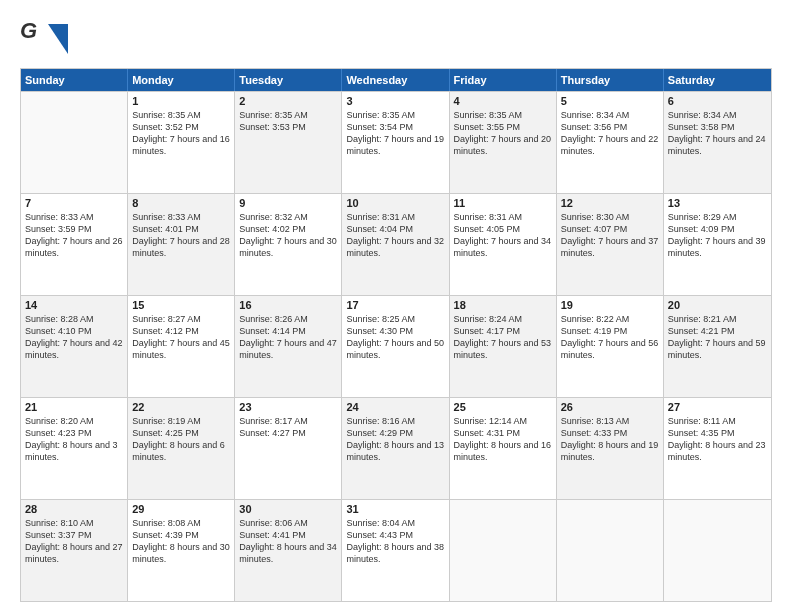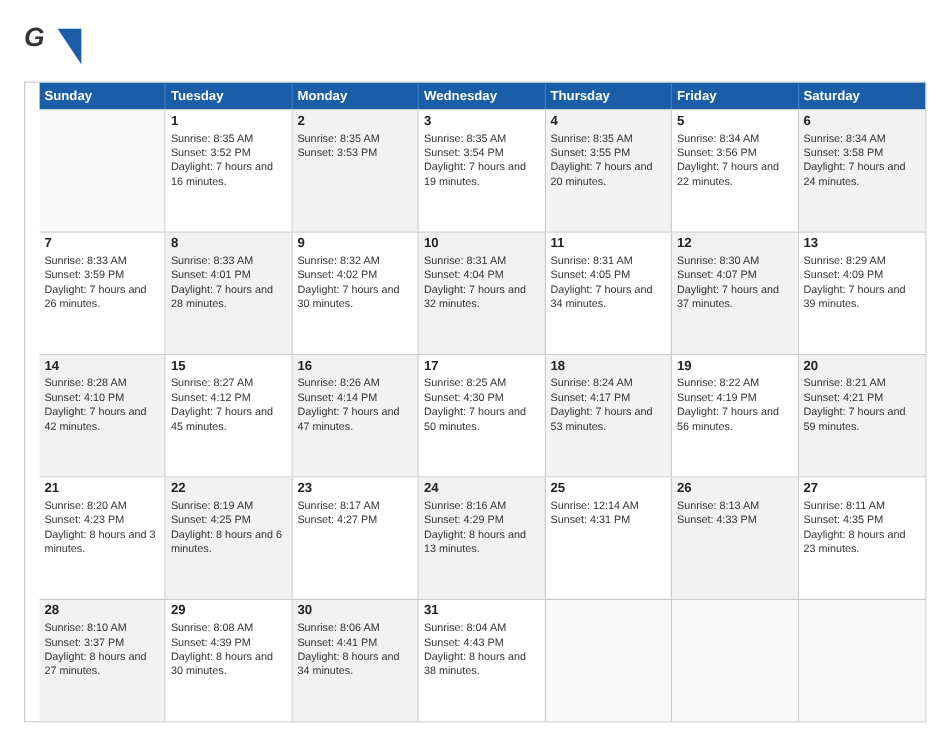--- a/index.html
+++ b/index.html
@@ -52,21 +52,20 @@
     .title-block h2 {
       font-size: 14px;
       font-weight: normal;
       color: #444;
     }
     .calendar {
       flex: 1;
       display: flex;
       flex-direction: column;
       border: 1px solid #ccc;
-      padding-left: 12px;
     }
     .cal-header-row {
       display: grid;
       grid-template-columns: repeat(7, 1fr);
       background-color: #1a5ea8;
     }
     .cal-header-cell {
       color: #fff;
       font-size: 11px;
       font-weight: bold;
@@ -129,25 +128,25 @@
     </div>
     <div class="title-block">
       <h1></h1>
       <h2></h2>
     </div>
   </div>
 
   <div class="calendar">
     <div class="cal-header-row">
     <div class="cal-header-cell">Sunday</div>
+        <div class="cal-header-cell">Monday</div>
         <div class="cal-header-cell">Tuesday</div>
-        <div class="cal-header-cell">Monday</div>
         <div class="cal-header-cell">Wednesday</div>
+        <div class="cal-header-cell">Friday</div>
         <div class="cal-header-cell">Thursday</div>
-        <div class="cal-header-cell">Friday</div>
         <div class="cal-header-cell">Saturday</div>
       </div>
     <div class="cal-body">
     <div class="cal-week">
           <div class="cal-cell empty"></div>
           <div class="cal-cell">
             <div class="day-number">1</div>
             <div class="cell-line">Sunrise: 8:35 AM</div>
             <div class="cell-line">Sunset: 3:52 PM</div>
             <div class="cell-line">Daylight: 7 hours and 16 minutes.</div>
@@ -291,25 +290,27 @@
           <div class="cal-cell shade">
             <div class="day-number">24</div>
             <div class="cell-line">Sunrise: 8:16 AM</div>
             <div class="cell-line">Sunset: 4:29 PM</div>
             <div class="cell-line">Daylight: 8 hours and 13 minutes.</div>
           </div>
           <div class="cal-cell">
             <div class="day-number">25</div>
             <div class="cell-line">Sunrise: 12:14 AM</div>
             <div class="cell-line">Sunset: 4:31 PM</div>
+            <div class="cell-line">Daylight: 8 hours and 16 minutes.</div>
           </div>
           <div class="cal-cell shade">
             <div class="day-number">26</div>
             <div class="cell-line">Sunrise: 8:13 AM</div>
             <div class="cell-line">Sunset: 4:33 PM</div>
+            <div class="cell-line">Daylight: 8 hours and 19 minutes.</div>
           </div>
           <div class="cal-cell">
             <div class="day-number">27</div>
             <div class="cell-line">Sunrise: 8:11 AM</div>
             <div class="cell-line">Sunset: 4:35 PM</div>
             <div class="cell-line">Daylight: 8 hours and 23 minutes.</div>
           </div>
         </div>
         <div class="cal-week">
           <div class="cal-cell shade">

